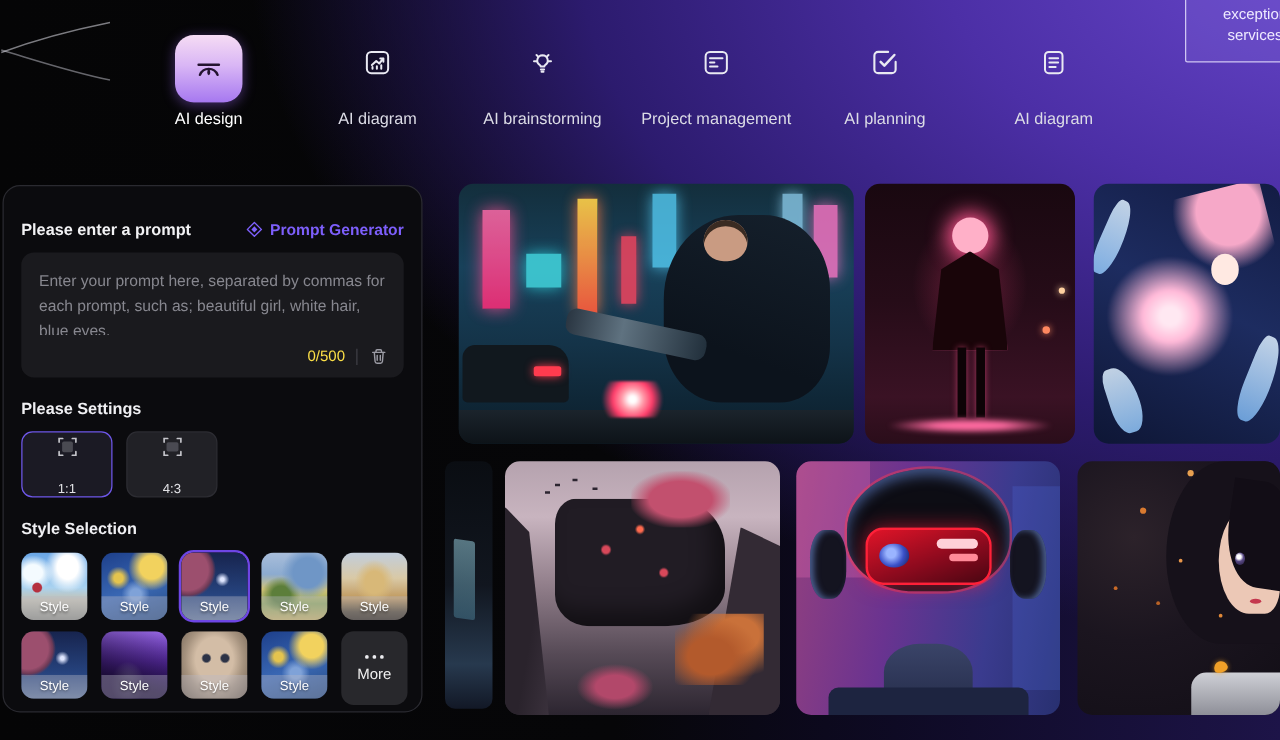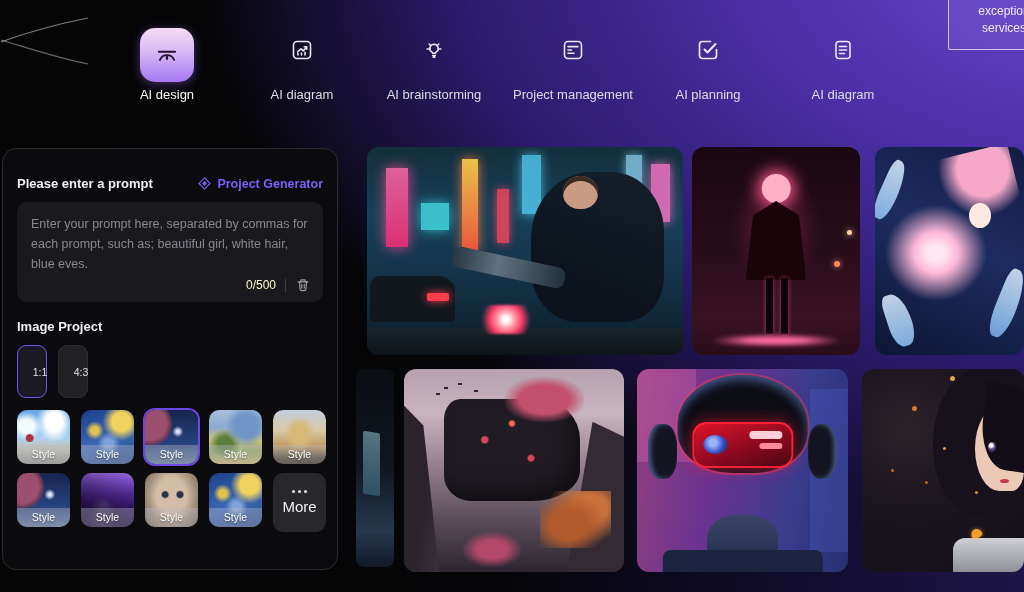--- a/index.html
+++ b/index.html
@@ -41,44 +41,44 @@
   .panel-head{margin-top:15px;display:flex;align-items:center;justify-content:space-between;}
   .panel-title{font-size:13px;font-weight:700;color:#f2f2f4;}
   .gen-btn{display:flex;align-items:center;gap:6px;background:none;border:none;cursor:pointer;
     color:#7d5ffb;font-size:12.5px;font-weight:700;font-family:"Liberation Sans",sans-serif;padding:0;}
   .ta-wrap{margin-top:11px;height:100px;background:#1a1a1e;border-radius:10px;position:relative;box-sizing:border-box;padding:12px 14px;}
   .ta-wrap textarea{
     width:100%;height:54px;background:transparent;border:none;outline:none;resize:none;
     color:#d8d8de;font-size:12.5px;line-height:1.6;font-family:"Liberation Sans",sans-serif;padding:0;}
   .ta-wrap textarea::placeholder{color:#87878f;}
   .ta-foot{position:absolute;right:12px;bottom:9px;display:flex;align-items:center;gap:9px;}
-  .counter{color:#fef9c3;font-size:12px;}
+  .counter{color:#fde047;font-size:12px;}
   .vdiv{width:1px;height:13px;background:#3f3f46;}
   .trash{background:none;border:none;padding:0;cursor:pointer;display:flex;}
   .sec-label{margin-top:17px;font-size:13px;font-weight:700;color:#f0f0f3;}
   
   .ratio-row{margin-top:11px;display:flex;gap:11px;}
   .ratio-card{
-    width:30px;height:53px;box-sizing:border-box;border-radius:9px;cursor:pointer;
+    width:73px;height:53px;box-sizing:border-box;border-radius:9px;cursor:pointer;
     background:#212126;border:1px solid #2c2c32;
-    display:flex;flex-direction:row;align-items:center;justify-content:center;gap:16px;}
+    display:flex;flex-direction:column;align-items:center;justify-content:center;gap:16px;}
   .ratio-card.selected{border:1.5px solid #6e57e8;background:#1b1a24;}
   .ratio-label{font-size:10.5px;color:#e2e2e6;}
   
   .style-grid{margin-top:12px;display:grid;grid-template-columns:repeat(5,53px);gap:9px 11px;}
   .style-thumb{position:relative;width:53px;height:54px;border-radius:10px;overflow:hidden;cursor:pointer;}
   .style-thumb.sel{box-shadow:0 0 0 2px #6d46e4;}
   .style-strip{position:absolute;left:0;bottom:0;width:100%;height:19px;line-height:19px;
     background:rgba(185,185,198,.38);color:#fff;font-size:10.5px;text-align:center;
     text-shadow:0 1px 2px rgba(0,0,0,.45);}
   .more-card{width:53px;height:59px;border-radius:10px;background:#28282c;cursor:pointer;
     display:flex;flex-direction:column;align-items:center;justify-content:center;gap:5px;}
   .more-dots{display:flex;gap:3px;}
   .more-dots i{width:3px;height:3px;border-radius:50%;background:#ececf0;}
-  .more-label{font-size:15px;color:#f0f0f0;}
+  .more-label{font-size:12px;color:#f0f0f0;}
   
   .st1{background:
     radial-gradient(circle at 24% 52%, #b5303f 0 7%, rgba(181,48,63,0) 9%),
     radial-gradient(ellipse at 70% 22%, #ffffff 0 16%, rgba(255,255,255,0) 34%),
     radial-gradient(ellipse at 18% 30%, #f4fbff 0 12%, rgba(244,251,255,0) 26%),
     linear-gradient(180deg,#69a6e6 0%,#a9d2f0 52%,#c5c2b2 70%,#8d8d84 100%);}
   .st2,.st9{background:
     radial-gradient(circle at 76% 22%, #f2d25e 0 16%, rgba(242,210,94,0) 32%),
     radial-gradient(circle at 26% 38%, #e4c44e 0 7%, rgba(228,196,78,0) 18%),
     radial-gradient(circle at 52% 62%, #7fa2d8 0 10%, rgba(127,162,216,0) 26%),
@@ -279,58 +279,59 @@
   </nav>
 
   <aside class="panel">
     <div class="panel-head">
       <div class="panel-title">Please enter a prompt</div>
       <button class="gen-btn">
         <svg width="13" height="13" viewBox="0 0 14 14">
           <path d="M7 1 L13 7 L7 13 L1 7 Z" fill="none" stroke="#7d5ffb" stroke-width="1.2"></path>
           <path d="M7 4.4 L9.6 7 L7 9.6 L4.4 7 Z" fill="#7d5ffb"></path>
         </svg>
-        <span>Project Generator</span>
+        <span>Prompt Generator</span>
       </button>
     </div>
 
     <div class="ta-wrap">
       <textarea placeholder="Enter your prompt here, separated by commas for each prompt, such as; beautiful girl, white hair, blue eyes." style=""></textarea>
       <div class="ta-foot">
         <span class="counter">0/500</span>
         <span class="vdiv"></span>
         <button class="trash">
           <svg width="16" height="16" viewBox="0 0 18 18" fill="none" stroke="#9b9ba4" stroke-width="1.3" stroke-linecap="round" stroke-linejoin="round">
             <path d="M3.5 5.5 H14.5"></path>
             <path d="M6.5 5.5 V4.2 a1 1 0 0 1 1-1 h3 a1 1 0 0 1 1 1 V5.5"></path>
             <path d="M5 5.5 l.7 8.2 a1.8 1.8 0 0 0 1.8 1.6 h3 a1.8 1.8 0 0 0 1.8-1.6 l.7-8.2"></path>
             <path d="M7.6 8.2 v4.5 M10.4 8.2 v4.5"></path>
           </svg>
         </button>
       </div>
     </div>
 
-    <div class="sec-label">Image Project</div>
+    <div class="sec-label">Please Settings</div>
     <div class="ratio-row">
       <div class="ratio-card selected">
         <svg width="24" height="24" viewBox="0 0 24 24" fill="none">
           <path d="M5 8 V5 H8 M16 5 H19 V8 M19 16 V19 H16 M8 19 H5 V16" stroke="#c4c4ca" stroke-width="1.4" stroke-linecap="round"></path>
           <rect x="7.5" y="7.5" width="9" height="9" rx="1.5" fill="#4a4a52"></rect>
         </svg>
         <div class="ratio-label">1:1</div>
       </div>
       <div class="ratio-card">
         <svg width="24" height="24" viewBox="0 0 24 24" fill="none">
           <path d="M5 8 V5 H8 M16 5 H19 V8 M19 16 V19 H16 M8 19 H5 V16" stroke="#c4c4ca" stroke-width="1.4" stroke-linecap="round"></path>
           <rect x="7" y="8.2" width="10" height="7.6" rx="1.5" fill="#4a4a52"></rect>
         </svg>
         <div class="ratio-label">4:3</div>
       </div>
     </div>
 
+    <div class="sec-label">Style Selection</div>
     <div class="style-grid">
       <div class="style-thumb st1">
         <div class="style-strip">Style</div>
       </div>
       <div class="style-thumb st2">
         <div class="style-strip">Style</div>
       </div>
       <div class="style-thumb st3 sel">
         <div class="style-strip">Style</div>
       </div>

